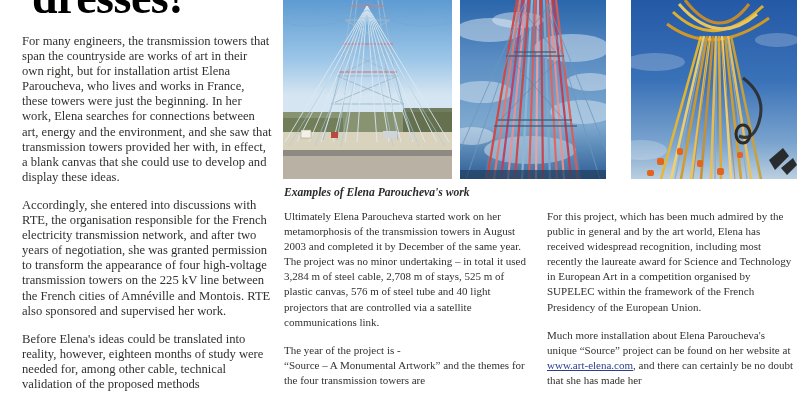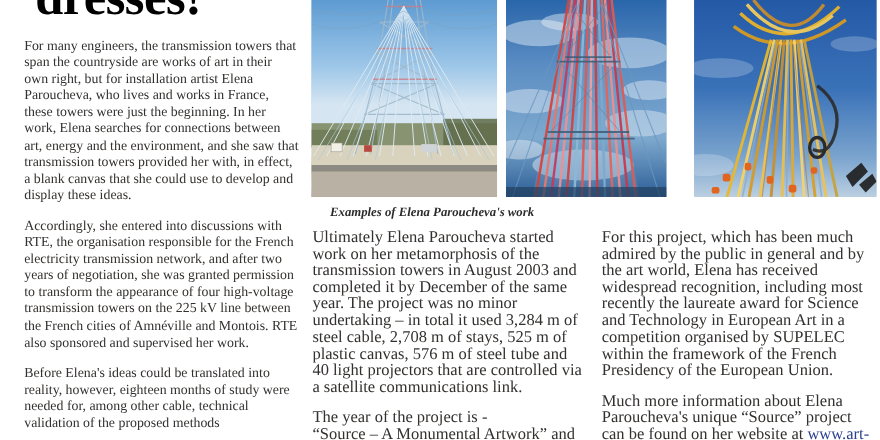--- a/index.html
+++ b/index.html
@@ -85,42 +85,42 @@
   .p2-sky {
     background: linear-gradient(180deg,#2f6fb0 0%, #4d86bf 20%, #7ba5cd 45%, #5c8cc0 70%, #2f6aa8 92%, #1d4a7d 100%);
   }
   
   .p3-sky {
     background: linear-gradient(180deg,#2b62ae 0%, #2f6bb6 30%, #4e88c6 62%, #86aed6 85%, #b9ccdf 100%);
   }
 
   .caption {
     position: absolute;
-    left: 300px;
+    left: 284px;
     top: 186px;
     font-size: 11.6px;
     font-weight: bold;
     font-style: italic;
     color: #2b2b2b;
     white-space: nowrap;
   }
 
   
   .col2, .col3 {
     position: absolute;
     top: 209px;
     height: 191px;
     overflow: hidden;
   }
   .col2 { left: 284px; width: 248px; }
   .col3 { left: 547px; width: 250px; }
 
   .col2 p, .col3 p {
     margin: 0 0 13px 0;
-    font-size: 15px;
+    font-size: 11px;
     line-height: 15.1px;
     color: #33312f;
   }
   a.weblink {
     color: #2a3f8f;
   }
 </style>
 </head>
 <body>
 
@@ -350,17 +350,17 @@
 
   <div class="col2">
     <p>Ultimately Elena Paroucheva started work on her metamorphosis of the transmission towers in August 2003 and completed it by December of the same year. The project was no minor undertaking – in total it used 3,284 m of steel cable, 2,708 m of stays, 525 m of plastic canvas, 576 m of steel tube and 40 light projectors that are controlled via a satellite communications link.</p>
     <p style="margin-bottom:0">The year of the project is -</p>
     <p>“Source – A Monumental Artwork” and the themes for the four transmission towers are</p>
   </div>
 
   <div class="col3">
     <p>For this project, which has been much admired by the public in general and by the art world, Elena has received widespread recognition, including most recently the laureate award for Science and Technology in European Art in a competition organised by SUPELEC within the framework of the French Presidency of the European Union.</p>
     <p>
-      <span>Much more information about Elena Paroucheva's unique “Source” project can be found on her website at </span><a class="weblink" href="#">www.art-elena.com</a><span>, and there can certainly be no doubt that she has made her</span>
+      <span>Much more installation about Elena Paroucheva's unique “Source” project can be found on her website at </span><a class="weblink" href="#">www.art-elena.com</a><span>, and there can certainly be no doubt that she has made her</span>
     </p>
   </div>
 
 </div>
 
 </body></html>

